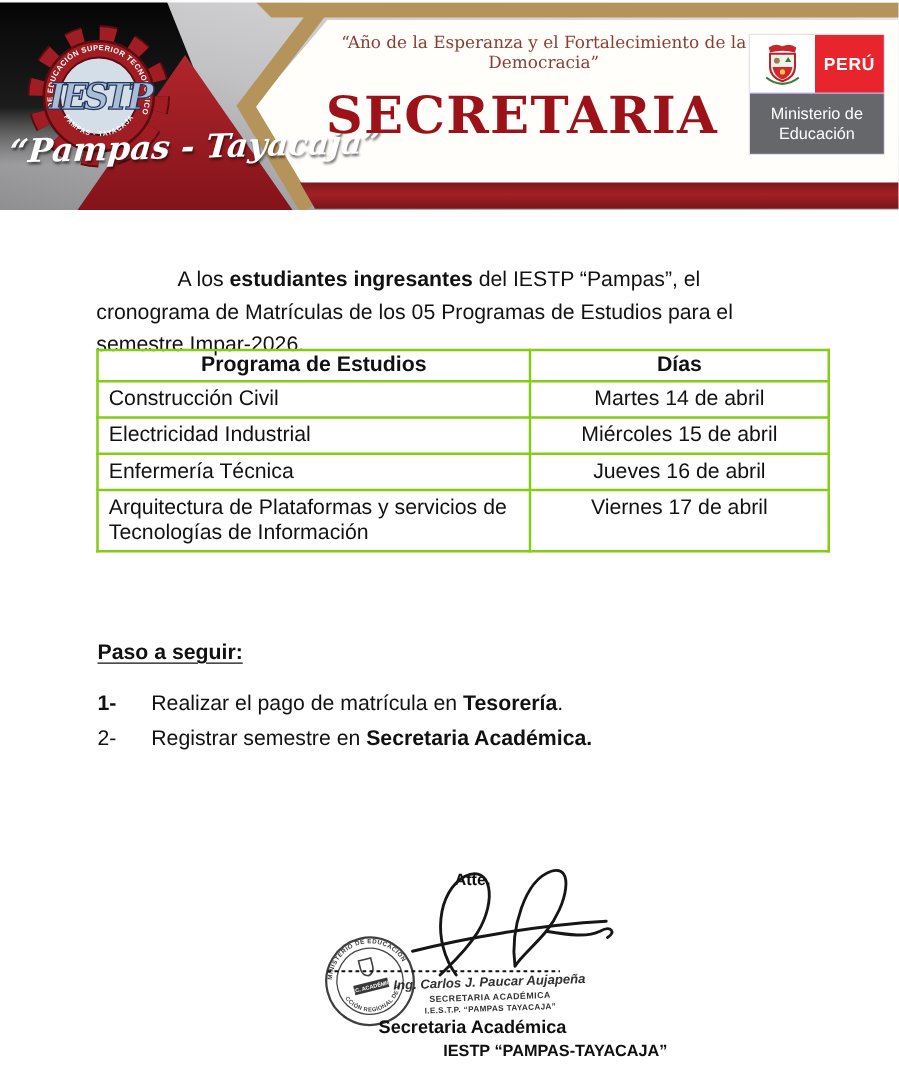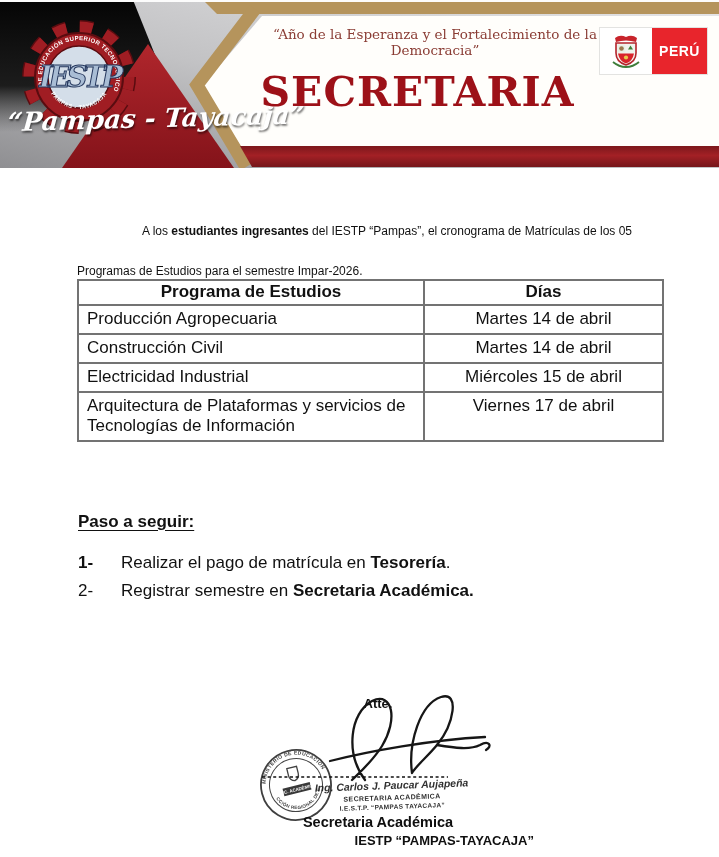--- a/index.html
+++ b/index.html
@@ -32,28 +32,28 @@
           box-shadow:0 0 0 1px rgba(200,200,200,.5); }
   .peru-top { display:flex; height:46px; }
   .peru-coat { width:52px; background:#ffffff; display:flex; align-items:center; justify-content:center; }
   .peru-red  { width:55px; background:#e8252c; color:#fff; display:flex; align-items:center; justify-content:center;
                font-weight:bold; font-size:14px; letter-spacing:.5px; }
   .ministry  { height:48px; background:#65676b; margin-top:1px; color:#fff; text-align:center;
                font-size:13px; line-height:1.2; display:flex; flex-direction:column; justify-content:center; }
   
   .intro {
     position:absolute; left:77px; top:211px; width:570px;
-    font-size:12px; line-height:40px; color:#111; text-indent:65px;
+    font-size:17px; line-height:26px; color:#111; text-indent:65px;
   }
   .intro b, .steps b, .steps-heading { font-weight:bold; }
   table.schedule {
     position:absolute; left:77px; top:279px; width:587px;
     border-collapse:collapse; font-size:17px; color:#111;
   }
-  table.schedule th, table.schedule td { border:2px solid #737373; vertical-align:top;margin-left:34px; }
+  table.schedule th, table.schedule td { border:2px solid #84cc16; vertical-align:top;margin-left:34px; }
   table.schedule th { font-weight:bold; text-align:center; padding:1px 4px 2px; }
   table.schedule td.prog { text-align:left; padding:3px 8px 4px; width:346px; }
   table.schedule td.day  { text-align:center; padding:3px 6px 4px; }
   tr.r3 td, tr.r4 td { padding-top:6px; padding-bottom:7px; }
   tr.r5 td { padding-bottom:9px; }
   .steps-heading {
     position:absolute; left:78px; top:512px; font-size:17px;
     text-decoration:underline; text-underline-offset:3px; color:#111;
   }
   .steps { position:absolute; left:78px; top:549px; width:520px; font-size:17px; color:#111; }
@@ -142,44 +142,48 @@
             <circle cx="12.5" cy="16.5" r="2.3" fill="#9a7a4e"></circle>
             <rect x="17.5" y="12.5" width="8" height="8" fill="#eef4ec"></rect>
             <path d="M21.5,13.5 l2.5,4 h-5 Z" fill="#3f7d3a"></path>
             <path d="M9,21.5 h16 q-1.5,8 -8,10 q-6.5,-2 -8,-10 Z" fill="#d8242b"></path>
             <circle cx="17" cy="25.5" r="2.1" fill="#e9c84a"></circle>
             <path d="M4,30 q6,5 13,5 q7,0 13,-5" stroke="#3f7d3a" stroke-width="1.8" fill="none"></path>
           </svg>
         </div>
         <div class="peru-red">PERÚ</div>
       </div>
+      <div class="ministry">
+        <span>Ministerio de</span>
+        <span>Educación</span>
+      </div>
     </div>
   </div>
 
   <p class="intro"><span>A los </span><b>estudiantes ingresantes</b><span> del IESTP “Pampas”, el cronograma de Matrículas de los 05 Programas de Estudios para el semestre Impar-2026.</span></p>
 
   <table class="schedule">
     <thead>
       <tr>
         <th>Programa de Estudios</th>
         <th>Días</th>
       </tr>
     </thead>
     <tbody>
       <tr>
-        <td class="prog">Producción Agropecuaria</td>
-        <td class="day">Martes 14 de abril</td>
-      </tr>
-      <tr>
         <td class="prog">Construcción Civil</td>
         <td class="day">Martes 14 de abril</td>
       </tr>
       <tr class="r3">
         <td class="prog">Electricidad Industrial</td>
         <td class="day">Miércoles 15 de abril</td>
+      </tr>
+      <tr class="r4">
+        <td class="prog">Enfermería Técnica</td>
+        <td class="day">Jueves 16 de abril</td>
       </tr>
       <tr class="r5">
         <td class="prog">Arquitectura de Plataformas y servicios de Tecnologías de Información</td>
         <td class="day">Viernes 17 de abril</td>
       </tr>
     </tbody>
   </table>
 
   <b class="steps-heading">Paso a seguir:</b>
   <div class="steps">

